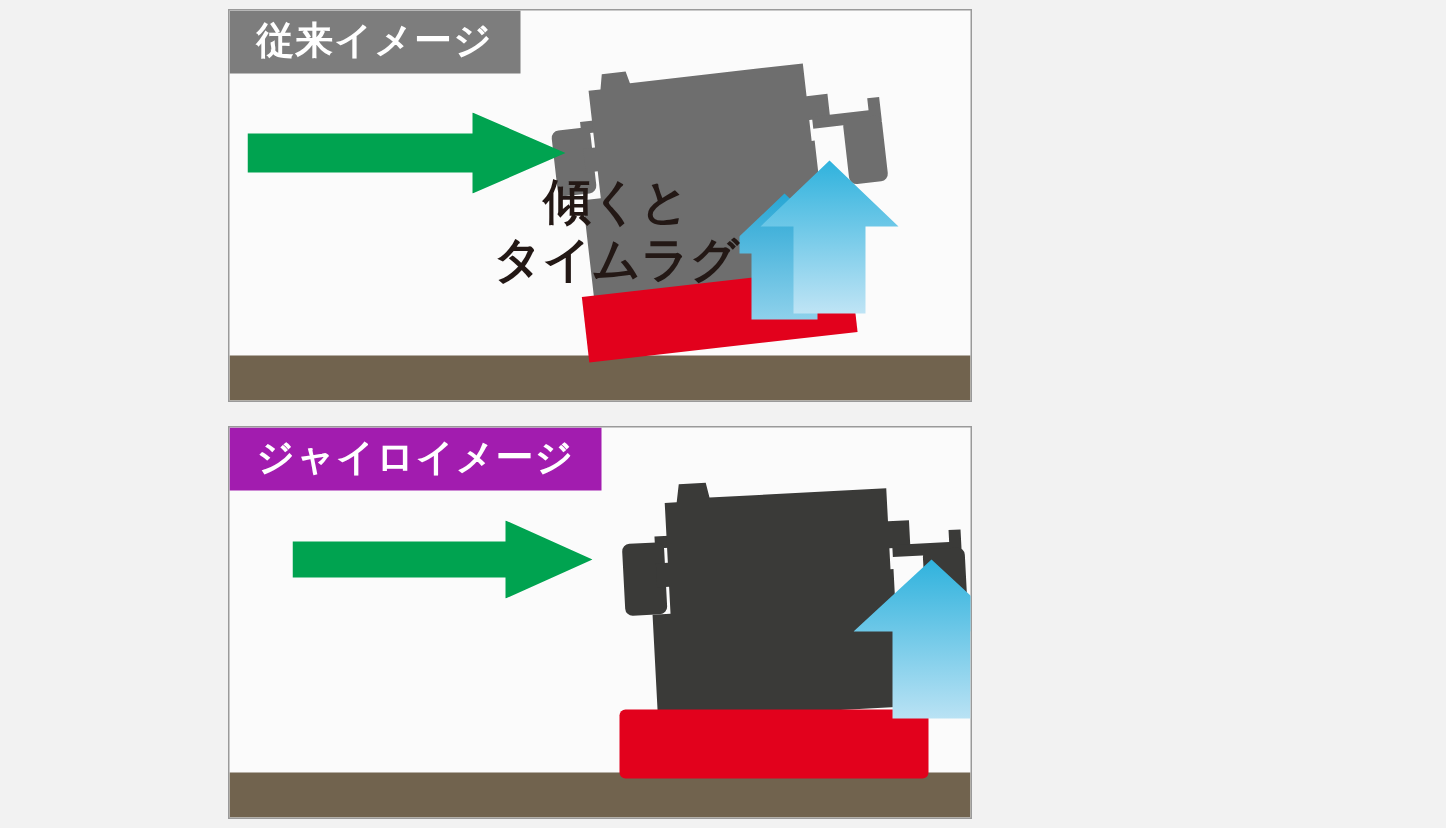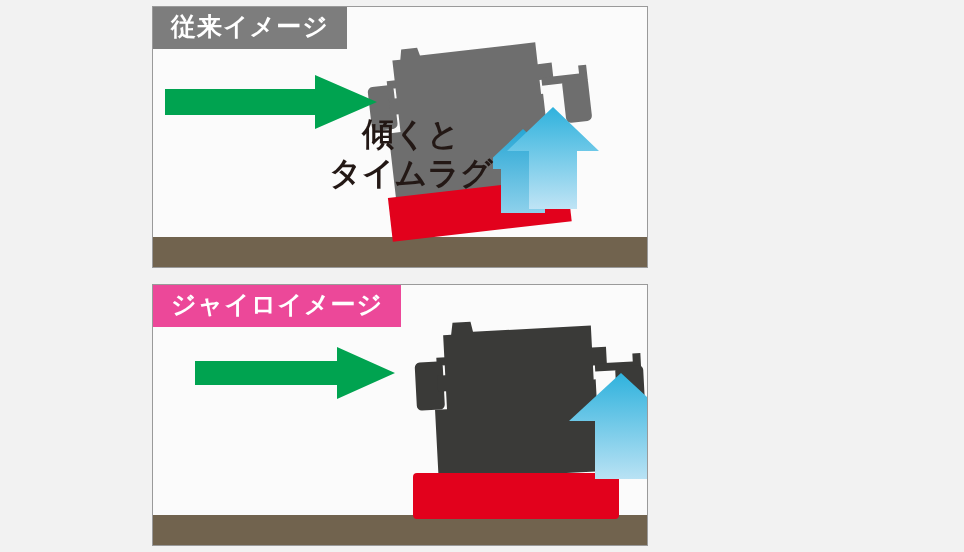--- a/index.html
+++ b/index.html
@@ -64,21 +64,21 @@
     padding: 0 18px 3px 18px;
     box-sizing: border-box;
     color: #ffffff;
     font-weight: bold;
     font-size: 25px;
     letter-spacing: 1px;
     white-space: nowrap;
     z-index: 12;
   }
   .badge-gray { background: #7d7d7d; }
-  .badge-red  { background: #ec4899; }
+  .badge-red  { background: #a21caf; }
 
   
   .green-arrow {
     position: absolute;
     z-index: 8;
   }
 
   
   .textblock {
     position: absolute;

